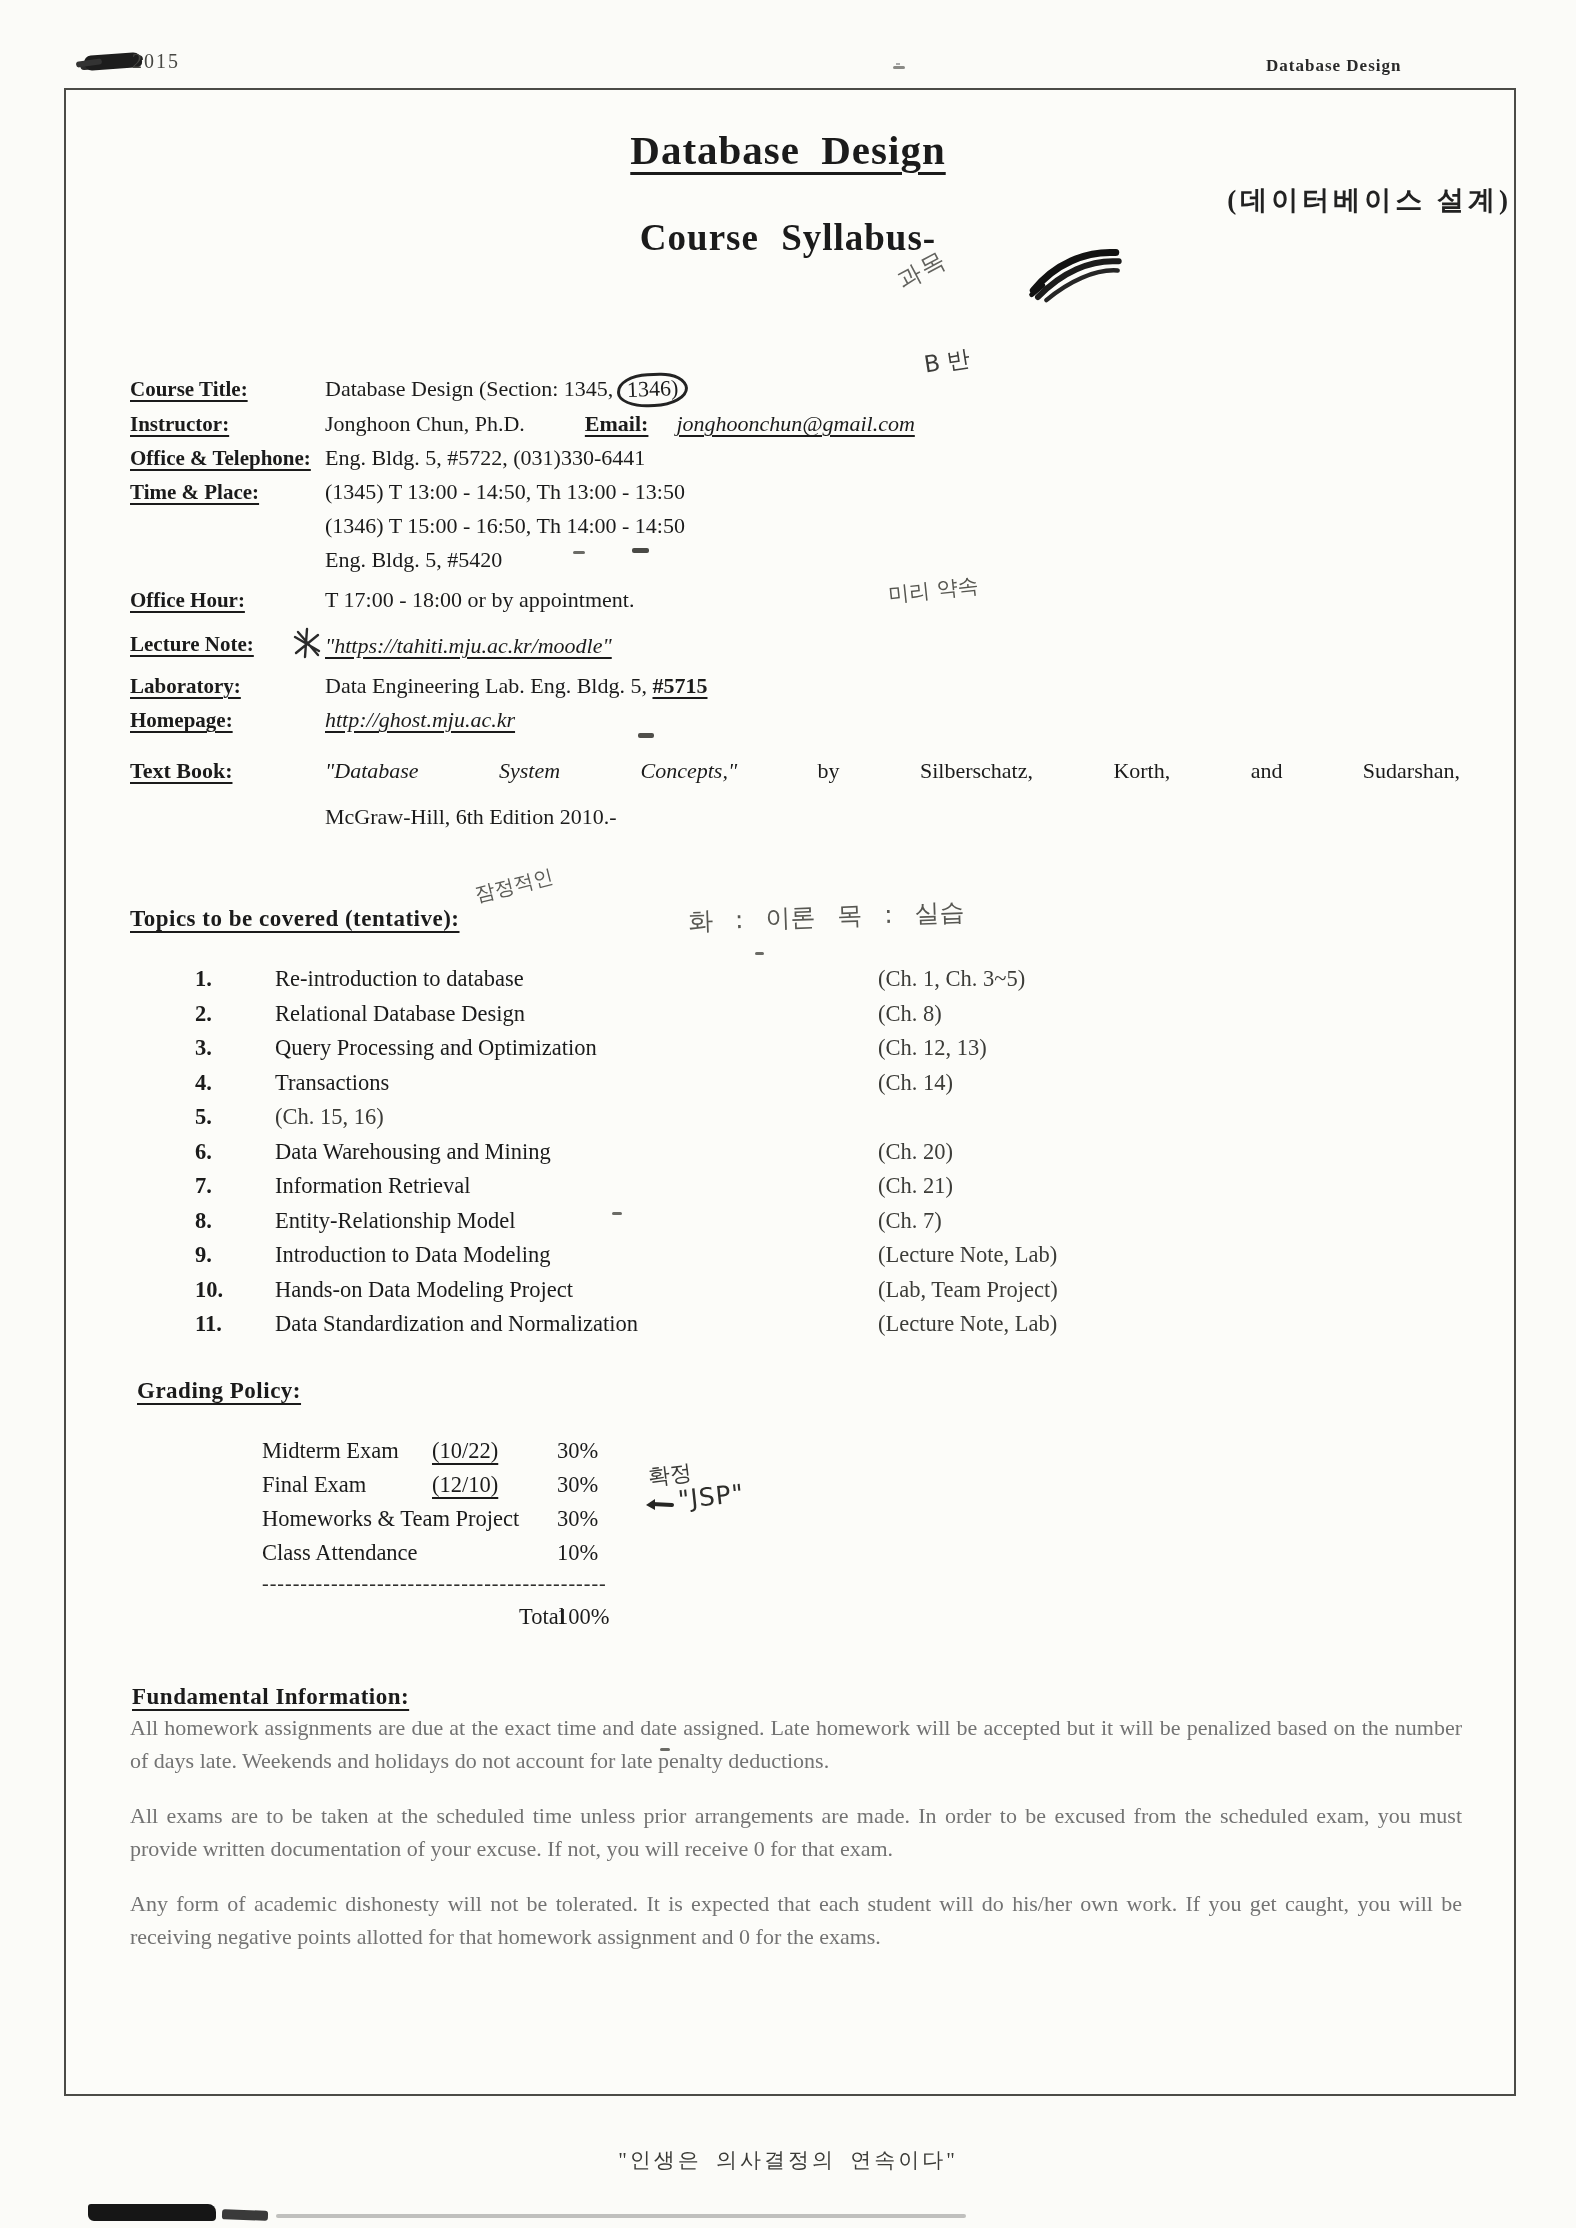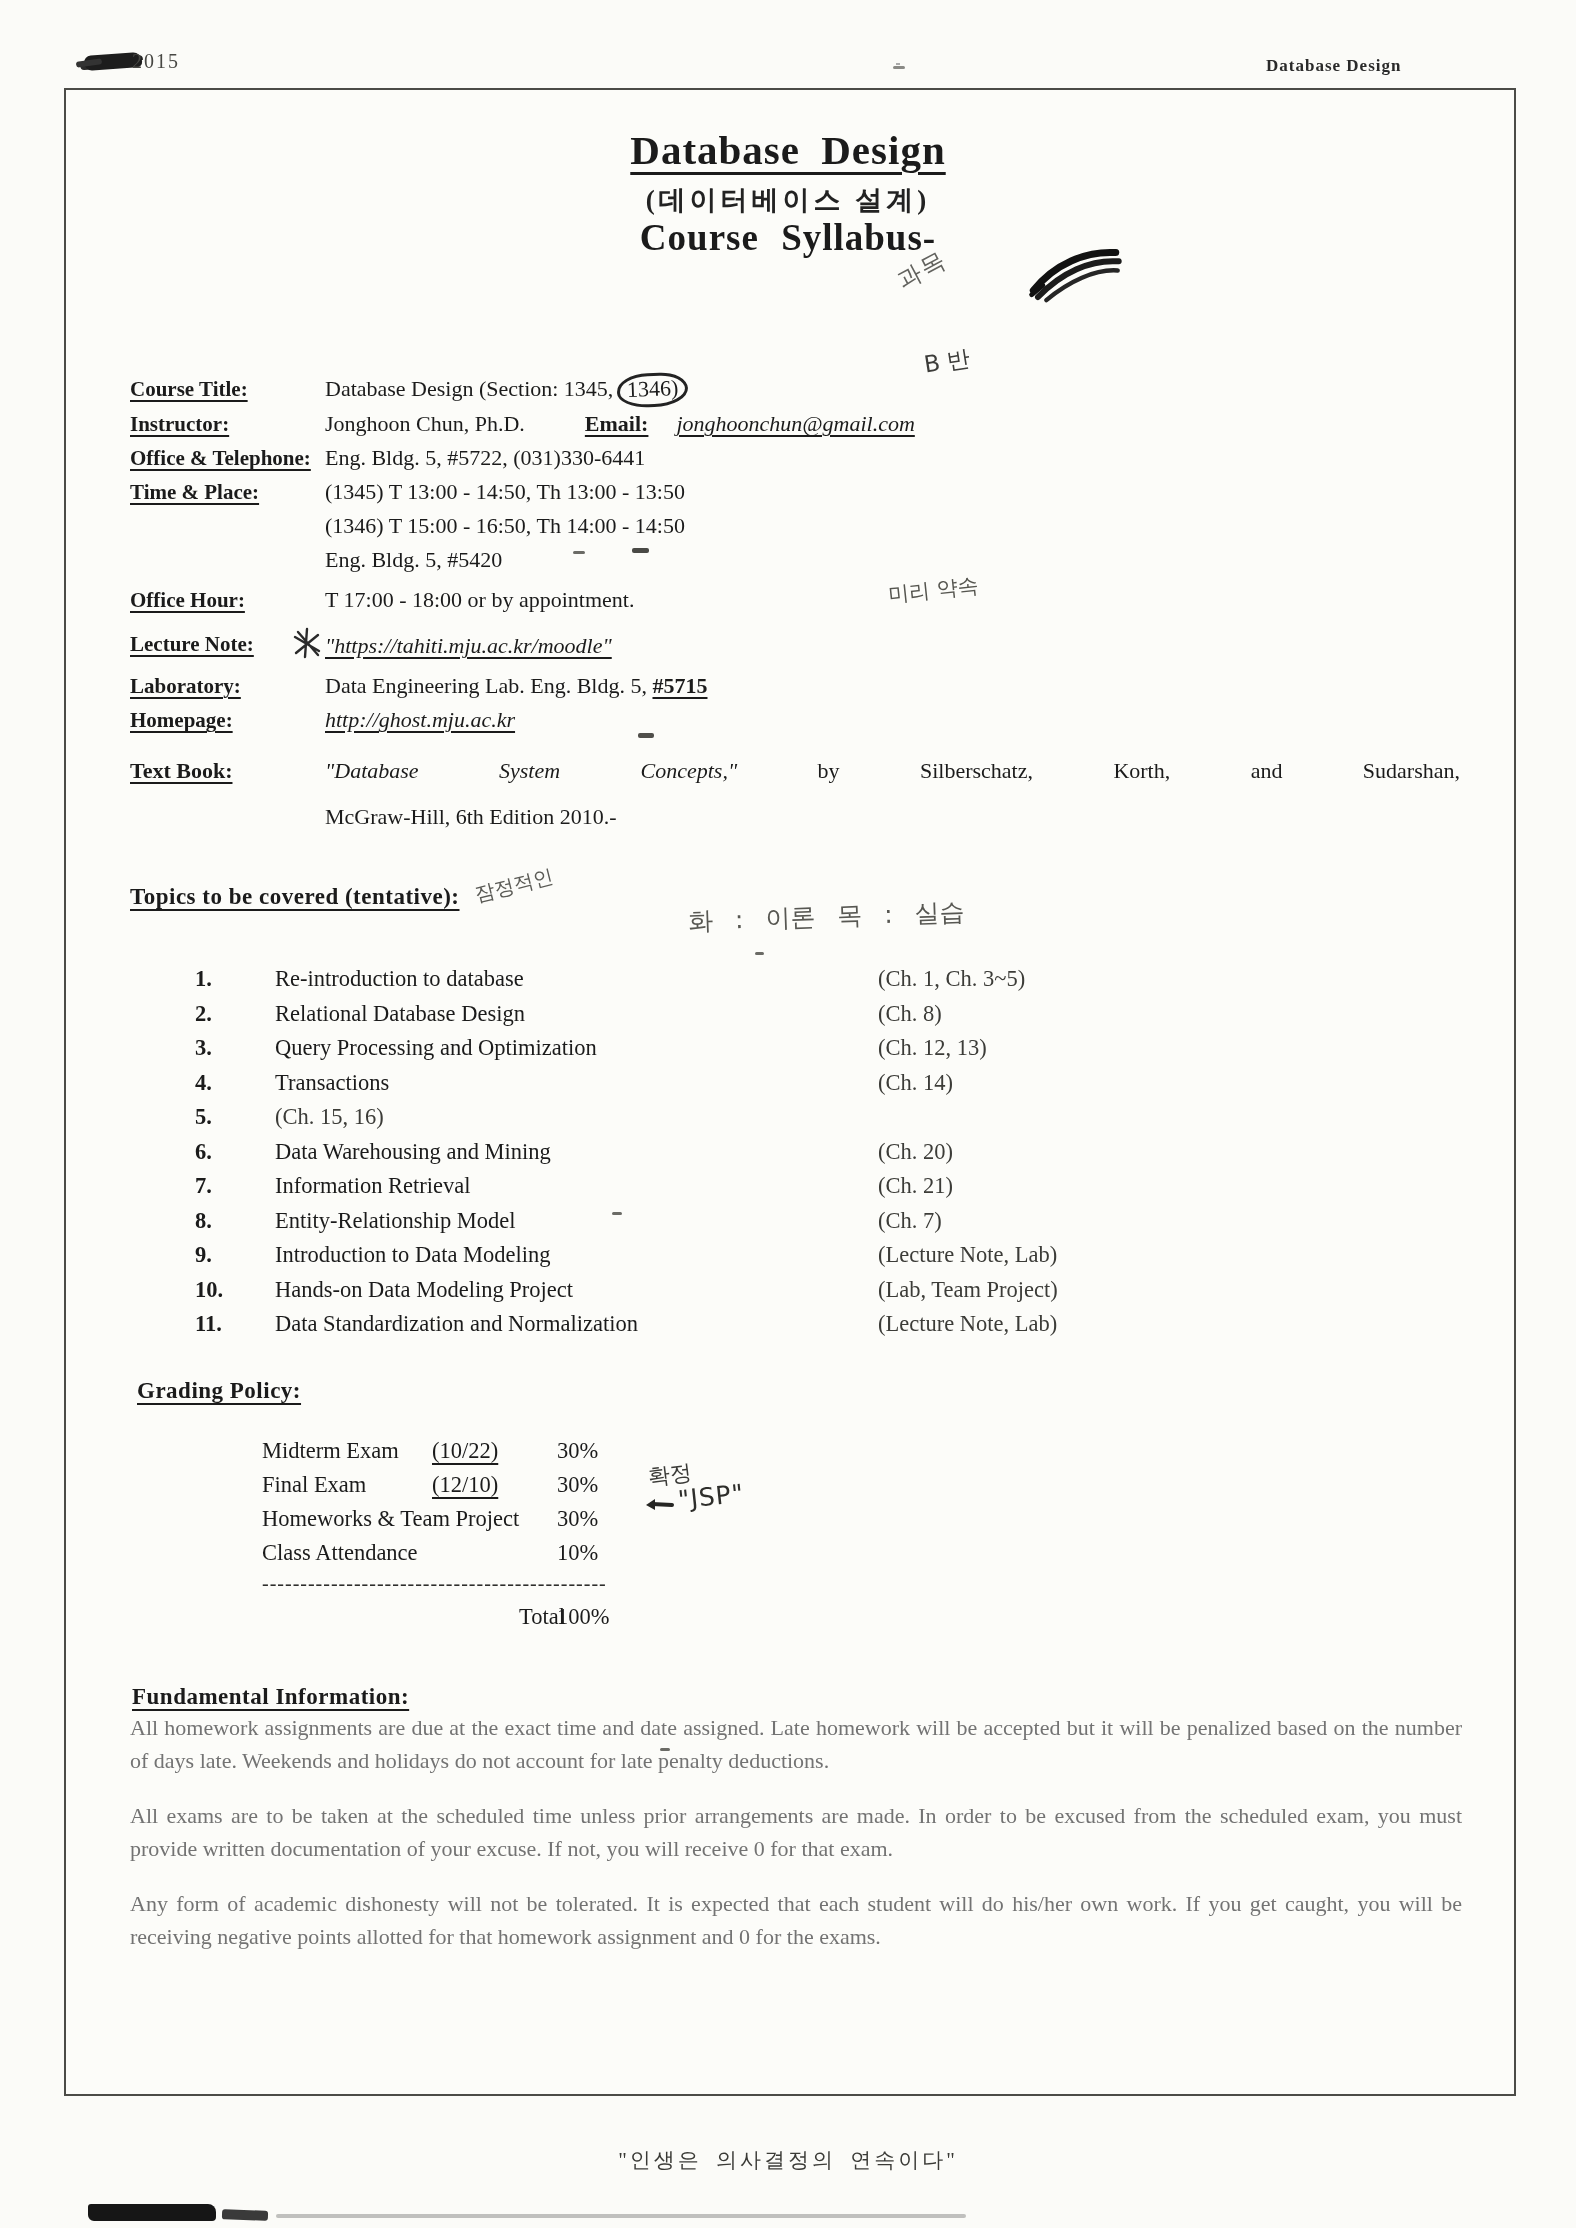--- a/index.html
+++ b/index.html
@@ -17,21 +17,21 @@
   .hdr-blob{position:absolute;left:84px;top:54px;width:58px;height:15px;background:#1d1d1d;border-radius:8px 10px 6px 9px;transform:rotate(-4deg);box-shadow:-8px 3px 0 -4px #2a2a2a,6px -2px 0 -5px #222;}
   .hdr-blob2{position:absolute;left:76px;top:60px;width:26px;height:6px;background:#333;border-radius:4px;transform:rotate(-8deg);}
   .corner-title{position:absolute;left:1266px;top:56px;font-size:17px;font-weight:bold;color:#2a2a2a;letter-spacing:1px;}
   .hdr-dash{position:absolute;left:893px;top:66px;width:12px;height:3px;background:#8a8a86;border-radius:2px;}
   .hdr-dash2{position:absolute;left:896px;top:63px;width:4px;height:2px;background:#aaa;}
   
   .frame{position:absolute;left:64px;top:88px;width:1448px;height:2004px;border:2px solid #4b4b47;background:#fcfcf9;}
   
   .doc-title{position:absolute;left:64px;top:126px;width:1448px;text-align:center;font-size:41px;font-weight:bold;letter-spacing:1px;}
   .doc-title span{text-decoration:underline;text-underline-offset:8px;text-decoration-thickness:3px;word-spacing:10px;}
-  .doc-sub{position:absolute;left:64px;top:182px;width:1448px;text-align:center;font-size:27px;font-weight:bold;letter-spacing:4px;color:#222;}
+  .doc-sub{position:absolute;left:64px;top:182px;width:1448px;text-align:right;font-size:27px;font-weight:bold;letter-spacing:4px;color:#222;}
   .syllabus{position:absolute;left:64px;top:216px;width:1448px;text-align:center;font-size:37px;font-weight:bold;letter-spacing:1px;word-spacing:12px;}
   
   .hand{color:#5c5c58;font-family:"DejaVu Sans",sans-serif;}
   .hw-subject{position:absolute;left:896px;top:254px;font-size:24px;transform:rotate(-28deg);letter-spacing:2px;color:#62625e;}
   .hw-class{position:absolute;left:924px;top:346px;font-size:23px;transform:rotate(-9deg);color:#3d3d3a;}
   .hw-officehour{position:absolute;left:888px;top:576px;font-size:21px;transform:rotate(-6deg);color:#55554f;}
   .hw-tentative{position:absolute;left:474px;top:872px;font-size:20px;transform:rotate(-14deg);color:#5a5a55;}
   .hw-topics{position:absolute;left:688px;top:900px;font-size:25px;color:#575752;word-spacing:14px;transform:rotate(-2deg);}
   .hw-confirm{position:absolute;left:648px;top:1460px;font-size:22px;transform:rotate(-7deg);color:#3a3a37;}
   .hw-jsp{position:absolute;left:678px;top:1482px;font-size:25px;transform:rotate(-6deg);color:#2e2e2b;letter-spacing:1px;}
@@ -49,21 +49,21 @@
   .mt6{margin-top:6px;} .mt10{margin-top:10px;}
   .star-icon{display:inline-block;vertical-align:-6px;margin-right:2px;margin-left:-34px;}
   
   .textbook{position:absolute;left:130px;top:748px;width:1330px;font-size:22px;line-height:46px;}
   .tb-line1{position:absolute;left:195px;top:0;width:1135px;text-align:justify;text-align-last:justify;}
   .tb-line2{position:absolute;left:195px;top:46px;}
   .references{position:absolute;left:130px;top:846px;width:1330px;font-size:22px;}
   .refval{margin-left:10px;}
   
   .sec-head{font-weight:bold;font-size:23px;text-decoration:underline;text-underline-offset:5px;text-decoration-thickness:2px;letter-spacing:.5px;}
-  .topics-head{position:absolute;left:130px;top:884px;}
+  .topics-head{position:absolute;left:130px;top:906px;}
   .topics{position:absolute;left:195px;top:966px;width:1240px;font-size:22.5px;}
   .trow{display:grid;grid-template-columns:80px 603px 1fr;height:34.5px;align-items:baseline;}
   .tnum{font-weight:bold;}
   .tref{color:#3c3c38;}
   
   .grading-head{position:absolute;left:137px;top:1378px;}
   .grow{position:absolute;left:262px;width:560px;font-size:22.5px;}
   .g-item{display:inline-block;}
   .g-date{position:absolute;left:170px;text-decoration:underline;text-underline-offset:5px;text-decoration-thickness:1.5px;}
   .g-pct{position:absolute;left:295px;}

